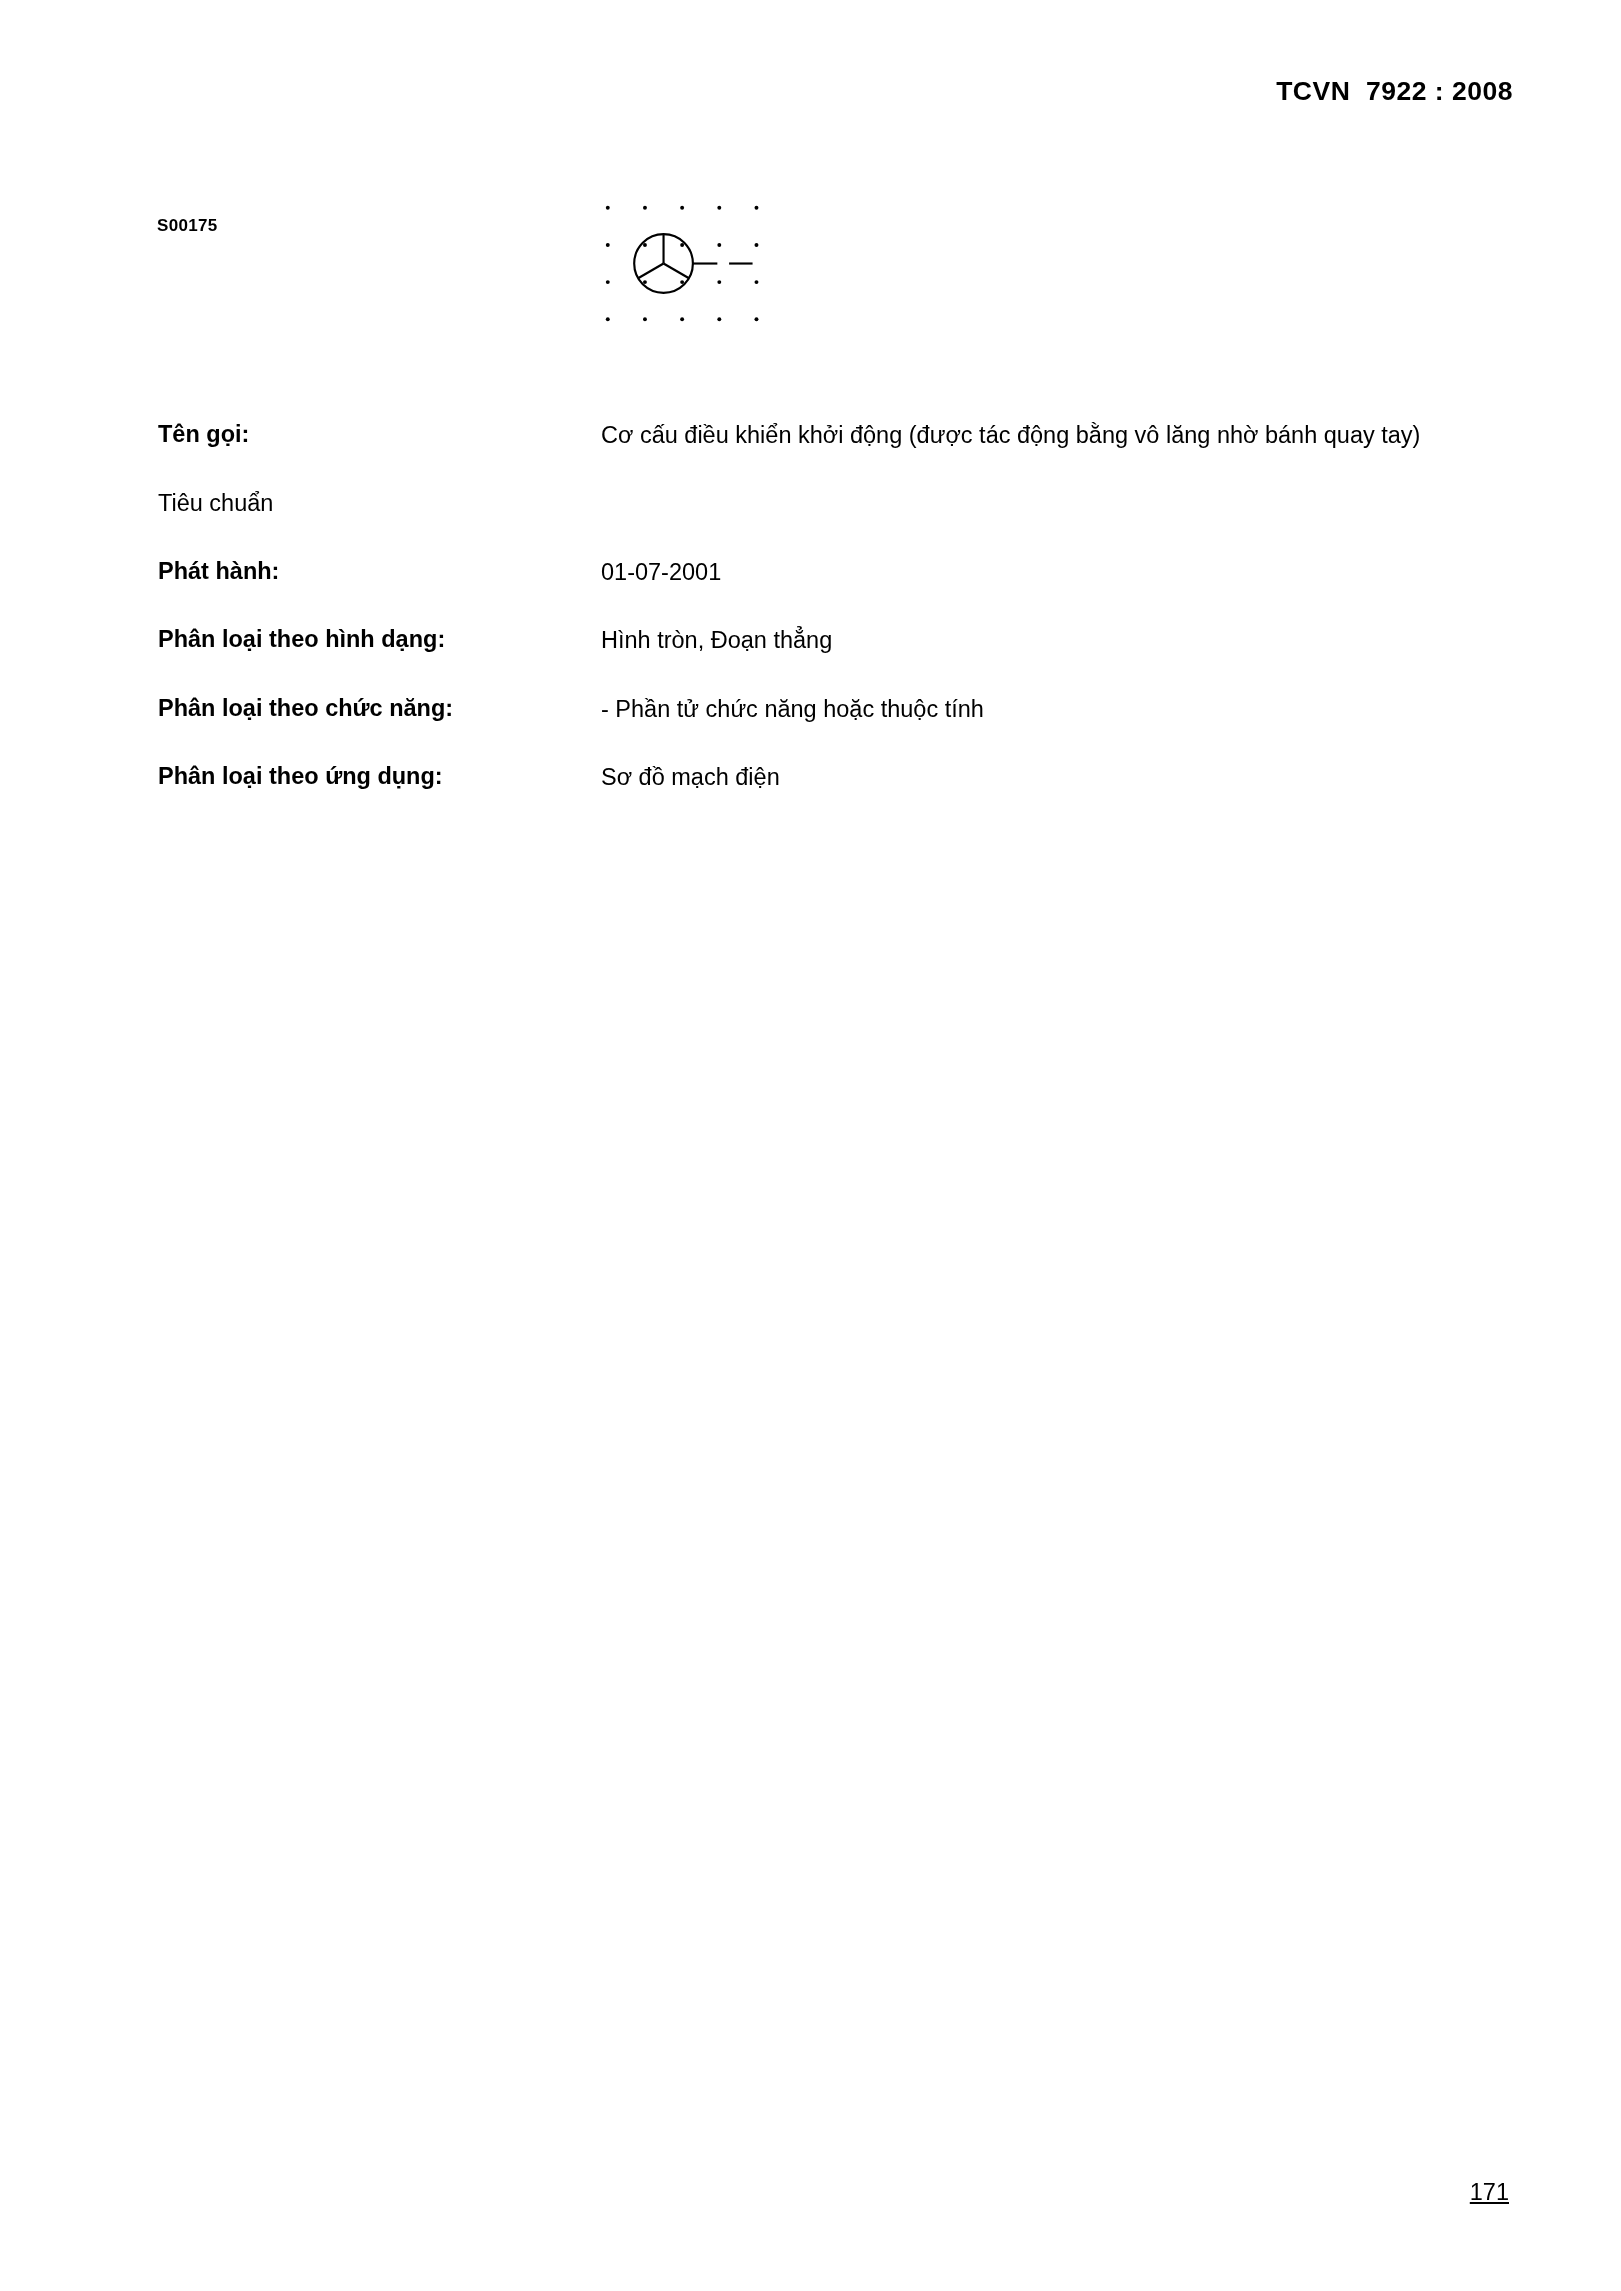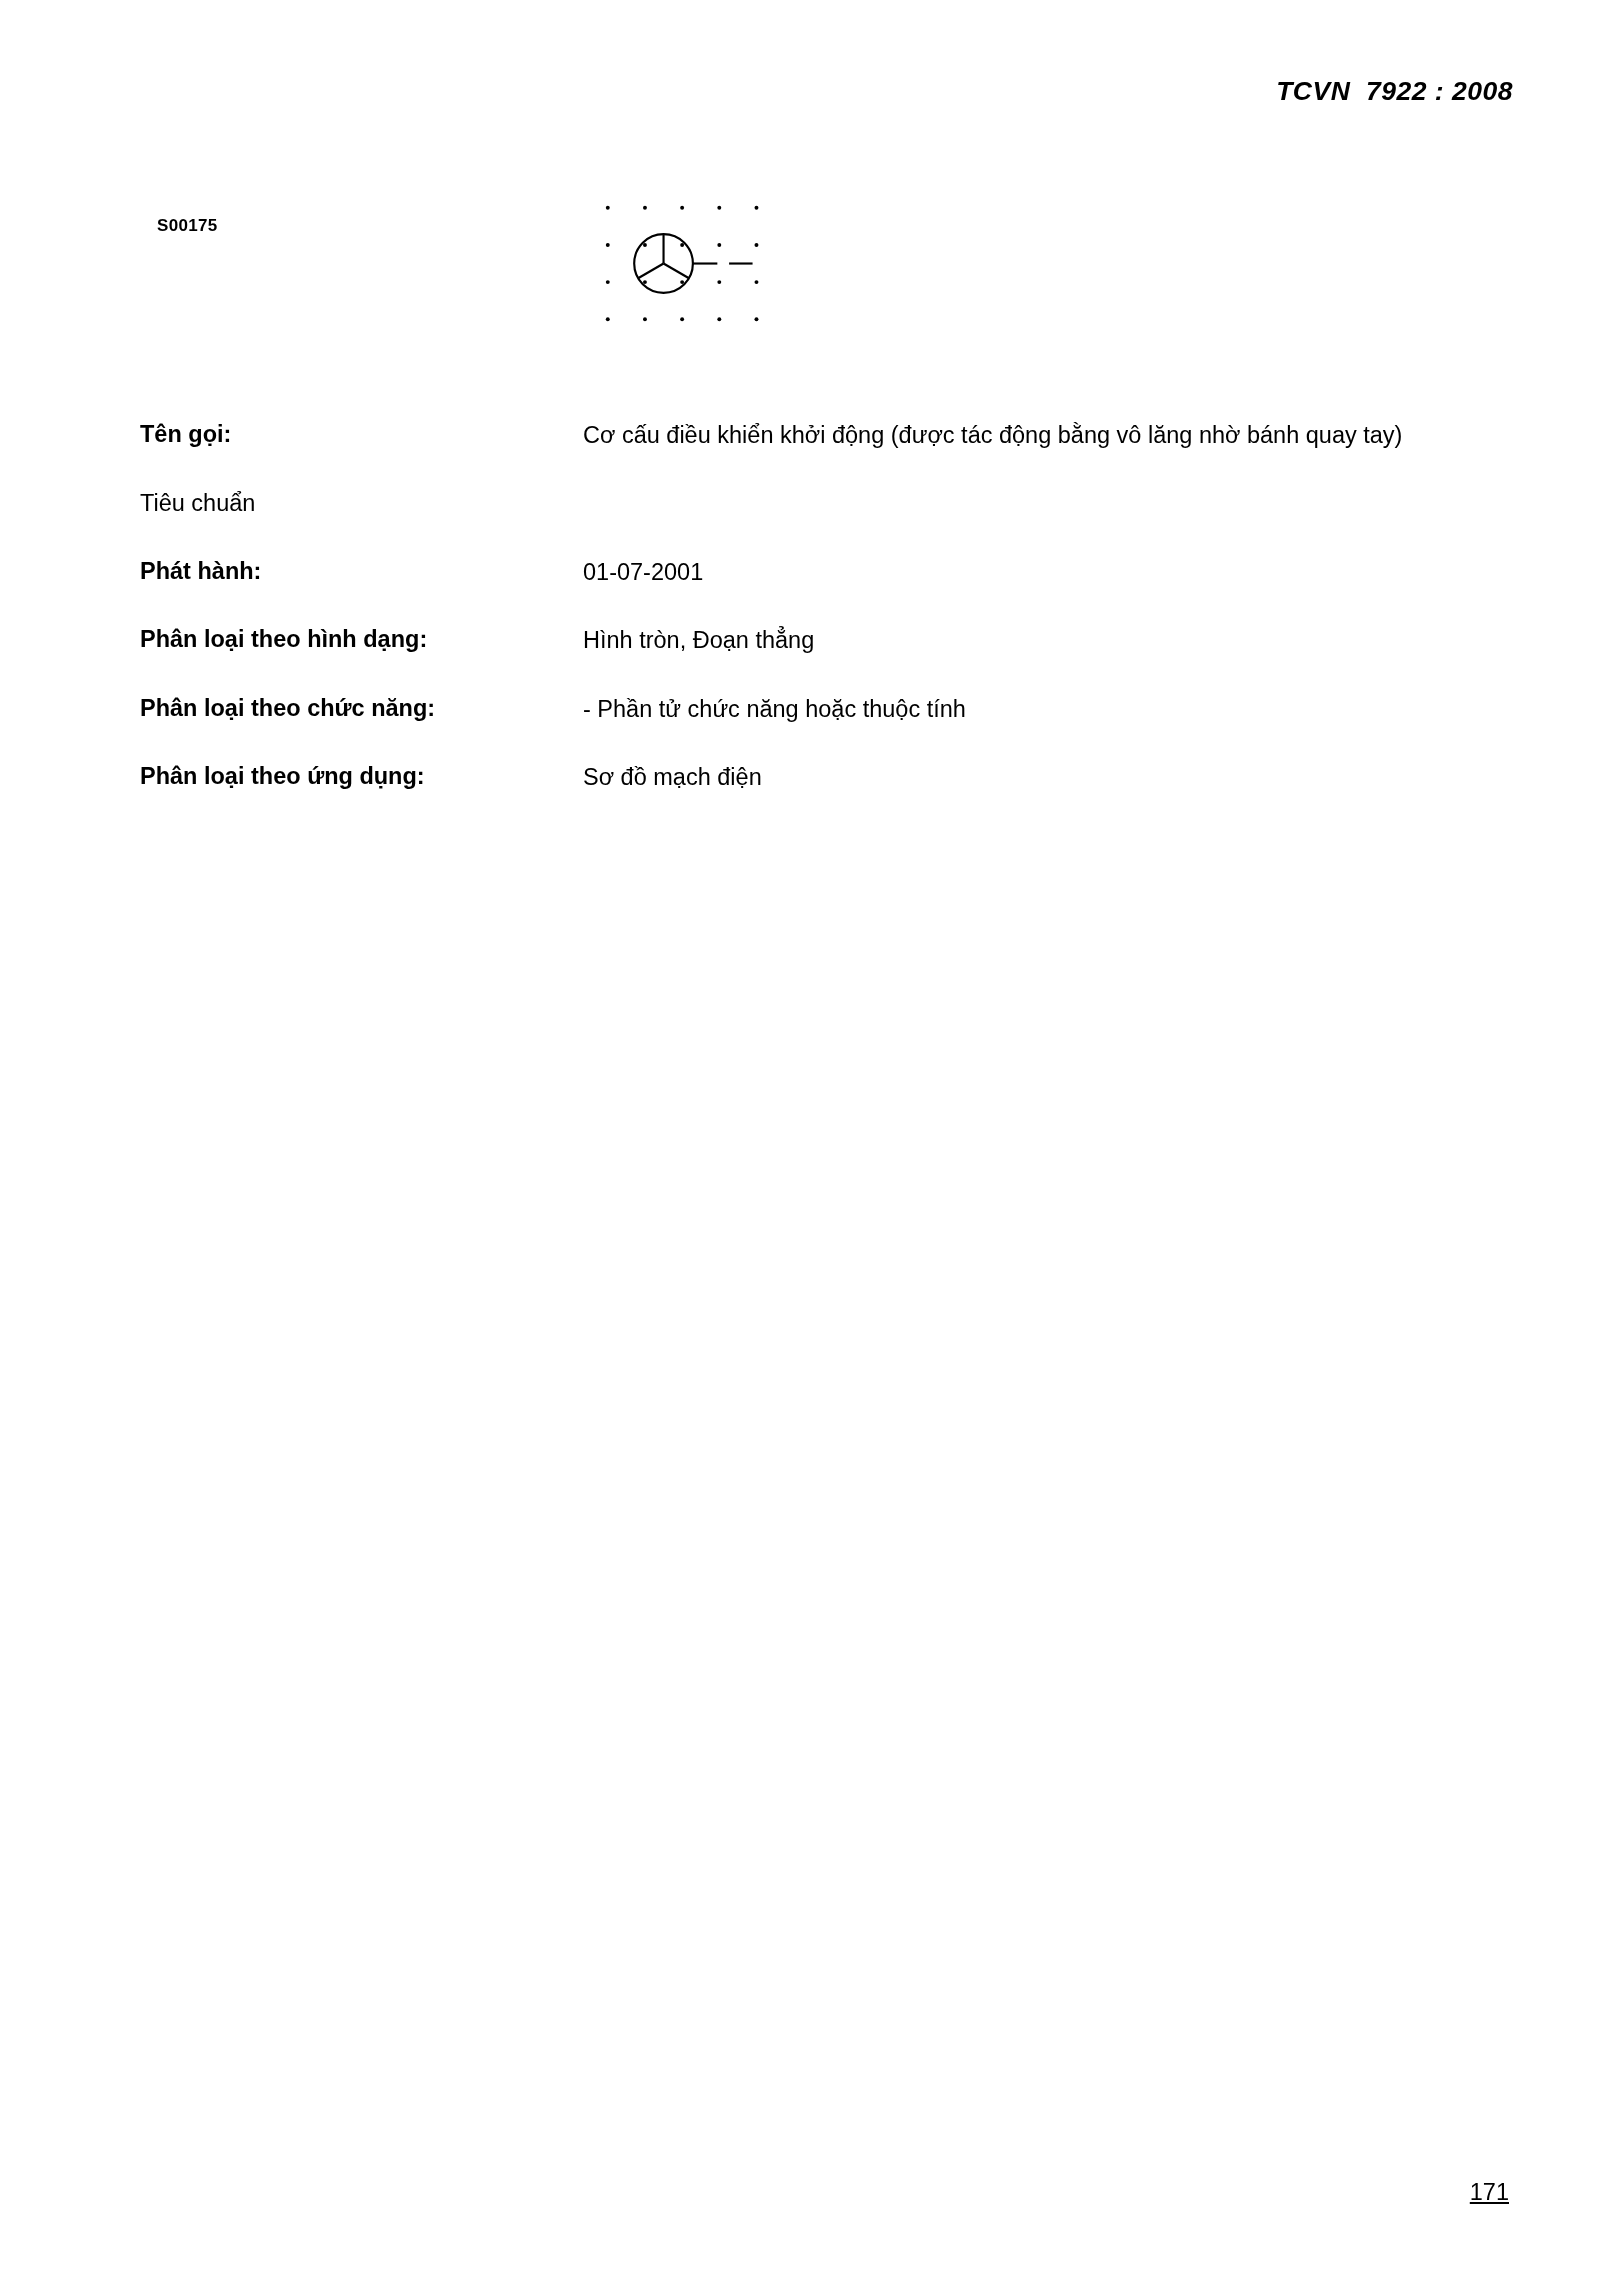--- a/index.html
+++ b/index.html
@@ -22,40 +22,39 @@
     box-sizing: border-box;
   }
   .header {
     position: absolute;
     top: 76px;
     right: 108px;
     font-size: 26.5px;
     font-weight: bold;
     letter-spacing: 0.5px;
     white-space: pre;
-    font-style: italic;
   }
   .symbol-code {
     position: absolute;
     left: 157px;
     top: 216px;
     font-size: 17px;
     font-weight: bold;
     letter-spacing: 0.3px;
   }
   .symbol-area {
     position: absolute;
     left: 598px;
     top: 196px;
     width: 225px;
     height: 137px;
   }
   .rows {
     position: absolute;
-    left: 140px;
+    left: 158px;
     top: 417px;
     width: 1372px;
   }
   .row {
     position: relative;
     display: flex;
     align-items: flex-start;
     margin-bottom: 32px;
   }
   .row .label {

